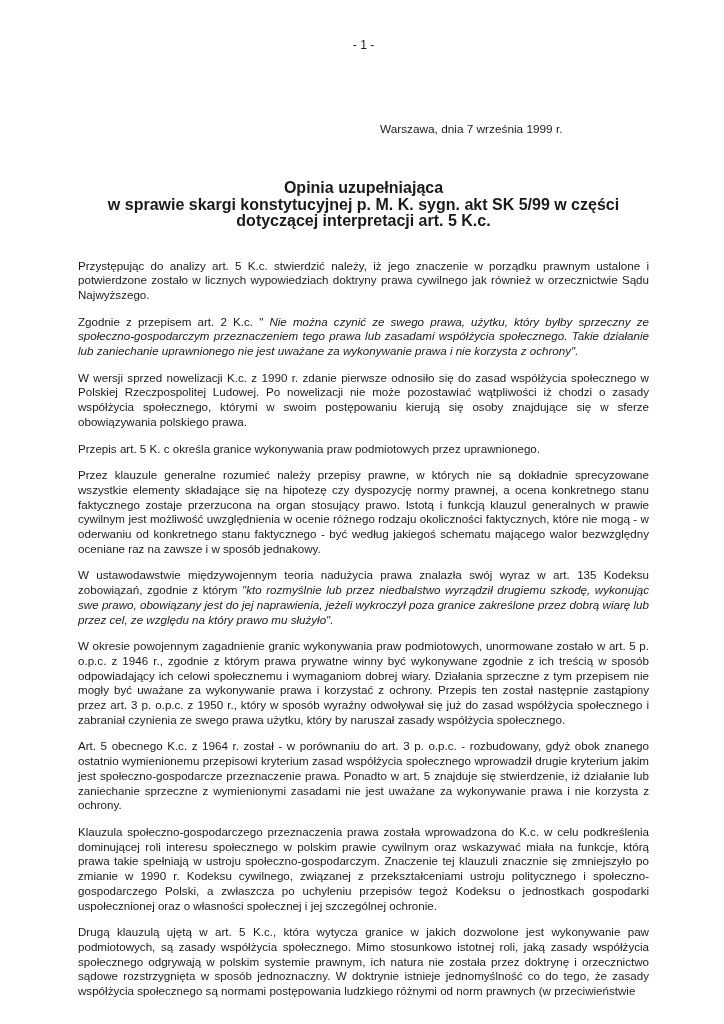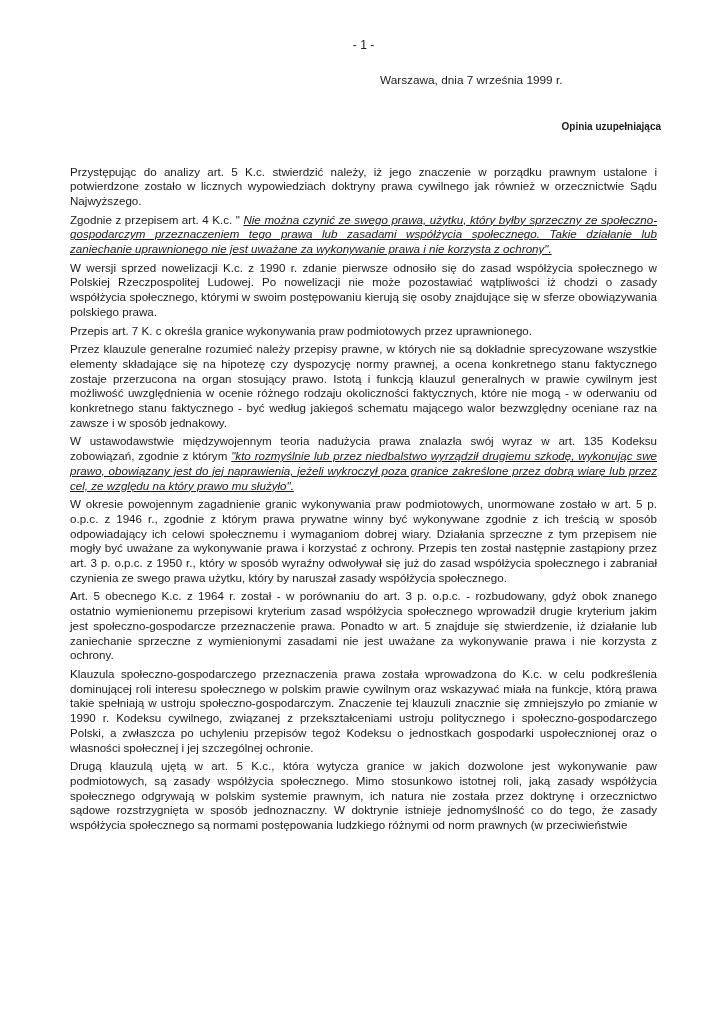--- a/index.html
+++ b/index.html
@@ -17,65 +17,65 @@
     font-family: "Liberation Sans", sans-serif;
     padding: 38px 63px 0 66px;
     overflow: hidden;
   }
   .page-number {
     text-align: center;
     font-size: 12px;
     line-height: 14px;
   }
   .dateline {
-    margin-top: 21px;
+    margin-top: 70px;
     padding-left: 314px;
     font-size: 11.8px;
     line-height: 14px;
     white-space: nowrap;
   }
   .doc-title {
-    margin-top: 32px;
-    text-align: right;
+    margin-top: 44px;
+    text-align: center;
     font-weight: bold;
-    font-size: 10px;
+    font-size: 16px;
     line-height: 16.5px;
   }
   .body-text {
     margin-top: 29px;
     font-size: 11.6px;
     line-height: 14.7px;
     text-align: justify;
   }
   .body-text p {
-    margin: 4px;
+    margin: 12px;
     padding: 0;
   }
   .italic {
     font-style: italic;
-    text-decoration: underline;
   }
 </style>
 </head>
 <body>
 
 <div class="page">
   <div class="page-number">- 1 -</div>
 
   <div class="dateline">Warszawa, dnia 7 września 1999 r.</div>
 
   <div class="doc-title">
     <div class="title-line">Opinia uzupełniająca</div>
+    <div class="title-line">w sprawie skargi konstytucyjnej p. M. K. sygn. akt SK 5/99 w części dotyczącej interpretacji art. 5 K.c.</div>
   </div>
 
   <div class="body-text">
       <p><span>Przystępując do analizy art. 5 K.c. stwierdzić należy, iż jego znaczenie w porządku prawnym ustalone i potwierdzone zostało w licznych wypowiedziach doktryny prawa cywilnego jak również w orzecznictwie Sądu Najwyższego.</span></p>
-      <p><span>Zgodnie z przepisem art. 4 K.c. " </span><span class="italic">Nie można czynić ze swego prawa, użytku, który byłby sprzeczny ze społeczno-gospodarczym przeznaczeniem tego prawa lub zasadami współżycia społecznego. Takie działanie lub zaniechanie uprawnionego nie jest uważane za wykonywanie prawa i nie korzysta z ochrony".</span></p>
+      <p><span>Zgodnie z przepisem art. 2 K.c. " </span><span class="italic">Nie można czynić ze swego prawa, użytku, który byłby sprzeczny ze społeczno-gospodarczym przeznaczeniem tego prawa lub zasadami współżycia społecznego. Takie działanie lub zaniechanie uprawnionego nie jest uważane za wykonywanie prawa i nie korzysta z ochrony".</span></p>
       <p><span>W wersji sprzed nowelizacji K.c. z 1990 r. zdanie pierwsze odnosiło się do zasad współżycia społecznego w Polskiej Rzeczpospolitej Ludowej. Po nowelizacji nie może pozostawiać wątpliwości iż chodzi o zasady współżycia społecznego, którymi w swoim postępowaniu kierują się osoby znajdujące się w sferze obowiązywania polskiego prawa.</span></p>
-      <p><span>Przepis art. 7 K. c określa granice wykonywania praw podmiotowych przez uprawnionego.</span></p>
+      <p><span>Przepis art. 5 K. c określa granice wykonywania praw podmiotowych przez uprawnionego.</span></p>
       <p><span>Przez klauzule generalne rozumieć należy przepisy prawne, w których nie są dokładnie sprecyzowane wszystkie elementy składające się na hipotezę czy dyspozycję normy prawnej, a ocena konkretnego stanu faktycznego zostaje przerzucona na organ stosujący prawo. Istotą i funkcją klauzul generalnych w prawie cywilnym jest możliwość uwzględnienia w ocenie różnego rodzaju okoliczności faktycznych, które nie mogą - w oderwaniu od konkretnego stanu faktycznego - być według jakiegoś schematu mającego walor bezwzględny oceniane raz na zawsze i w sposób jednakowy.</span></p>
       <p><span>W ustawodawstwie międzywojennym teoria nadużycia prawa znalazła swój wyraz w art. 135 Kodeksu zobowiązań, zgodnie z którym </span><span class="italic">"kto rozmyślnie lub przez niedbalstwo wyrządził drugiemu szkodę, wykonując swe prawo, obowiązany jest do jej naprawienia, jeżeli wykroczył poza granice zakreślone przez dobrą wiarę lub przez cel, ze względu na który prawo mu służyło".</span></p>
       <p><span>W okresie powojennym zagadnienie granic wykonywania praw podmiotowych, unormowane zostało w art. 5 p. o.p.c. z 1946 r., zgodnie z którym prawa prywatne winny być wykonywane zgodnie z ich treścią w sposób odpowiadający ich celowi społecznemu i wymaganiom dobrej wiary. Działania sprzeczne z tym przepisem nie mogły być uważane za wykonywanie prawa i korzystać z ochrony. Przepis ten został następnie zastąpiony przez art. 3 p. o.p.c. z 1950 r., który w sposób wyraźny odwoływał się już do zasad współżycia społecznego i zabraniał czynienia ze swego prawa użytku, który by naruszał zasady współżycia społecznego.</span></p>
       <p><span>Art. 5 obecnego K.c. z 1964 r. został - w porównaniu do art. 3 p. o.p.c. - rozbudowany, gdyż obok znanego ostatnio wymienionemu przepisowi kryterium zasad współżycia społecznego wprowadził drugie kryterium jakim jest społeczno-gospodarcze przeznaczenie prawa. Ponadto w art. 5 znajduje się stwierdzenie, iż działanie lub zaniechanie sprzeczne z wymienionymi zasadami nie jest uważane za wykonywanie prawa i nie korzysta z ochrony.</span></p>
       <p><span>Klauzula społeczno-gospodarczego przeznaczenia prawa została wprowadzona do K.c. w celu podkreślenia dominującej roli interesu społecznego w polskim prawie cywilnym oraz wskazywać miała na funkcje, którą prawa takie spełniają w ustroju społeczno-gospodarczym. Znaczenie tej klauzuli znacznie się zmniejszyło po zmianie w 1990 r. Kodeksu cywilnego, związanej z przekształceniami ustroju politycznego i społeczno-gospodarczego Polski, a zwłaszcza po uchyleniu przepisów tegoż Kodeksu o jednostkach gospodarki uspołecznionej oraz o własności społecznej i jej szczególnej ochronie.</span></p>
       <p><span>Drugą klauzulą ujętą w art. 5 K.c., która wytycza granice w jakich dozwolone jest wykonywanie paw podmiotowych, są zasady współżycia społecznego. Mimo stosunkowo istotnej roli, jaką zasady współżycia społecznego odgrywają w polskim systemie prawnym, ich natura nie została przez doktrynę i orzecznictwo sądowe rozstrzygnięta w sposób jednoznaczny. W doktrynie istnieje jednomyślność co do tego, że zasady współżycia społecznego są normami postępowania ludzkiego różnymi od norm prawnych (w przeciwieństwie</span></p>
     </div>
 </div>
 
 </body></html>

